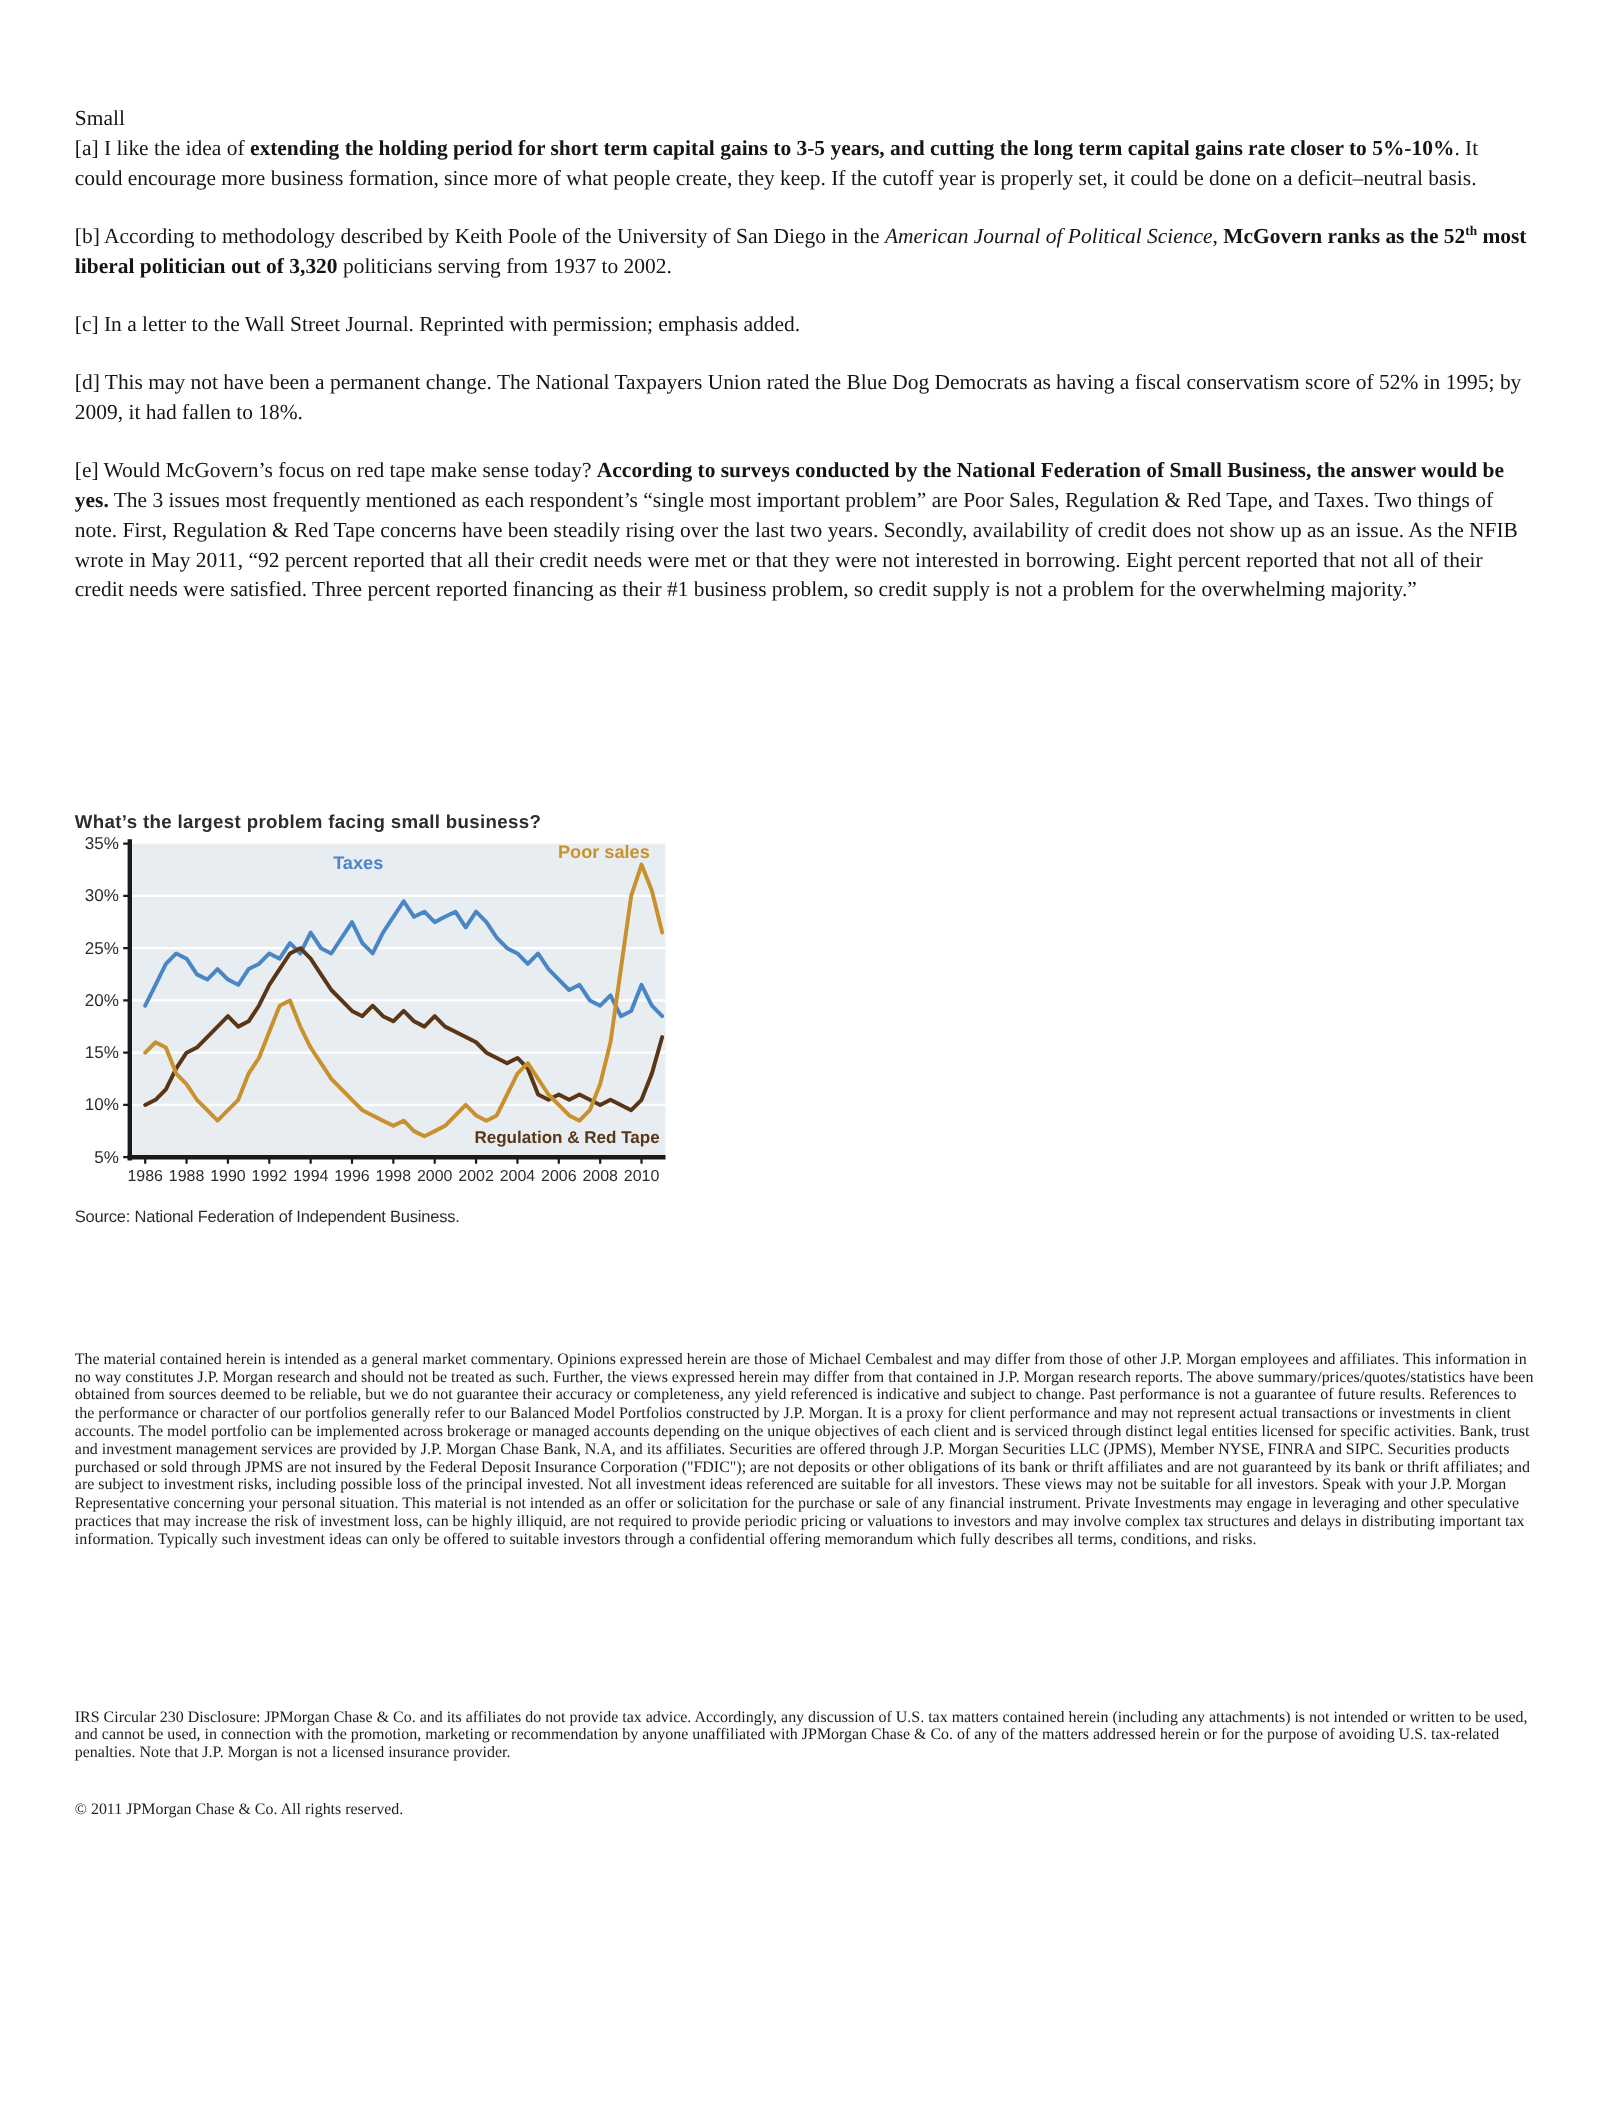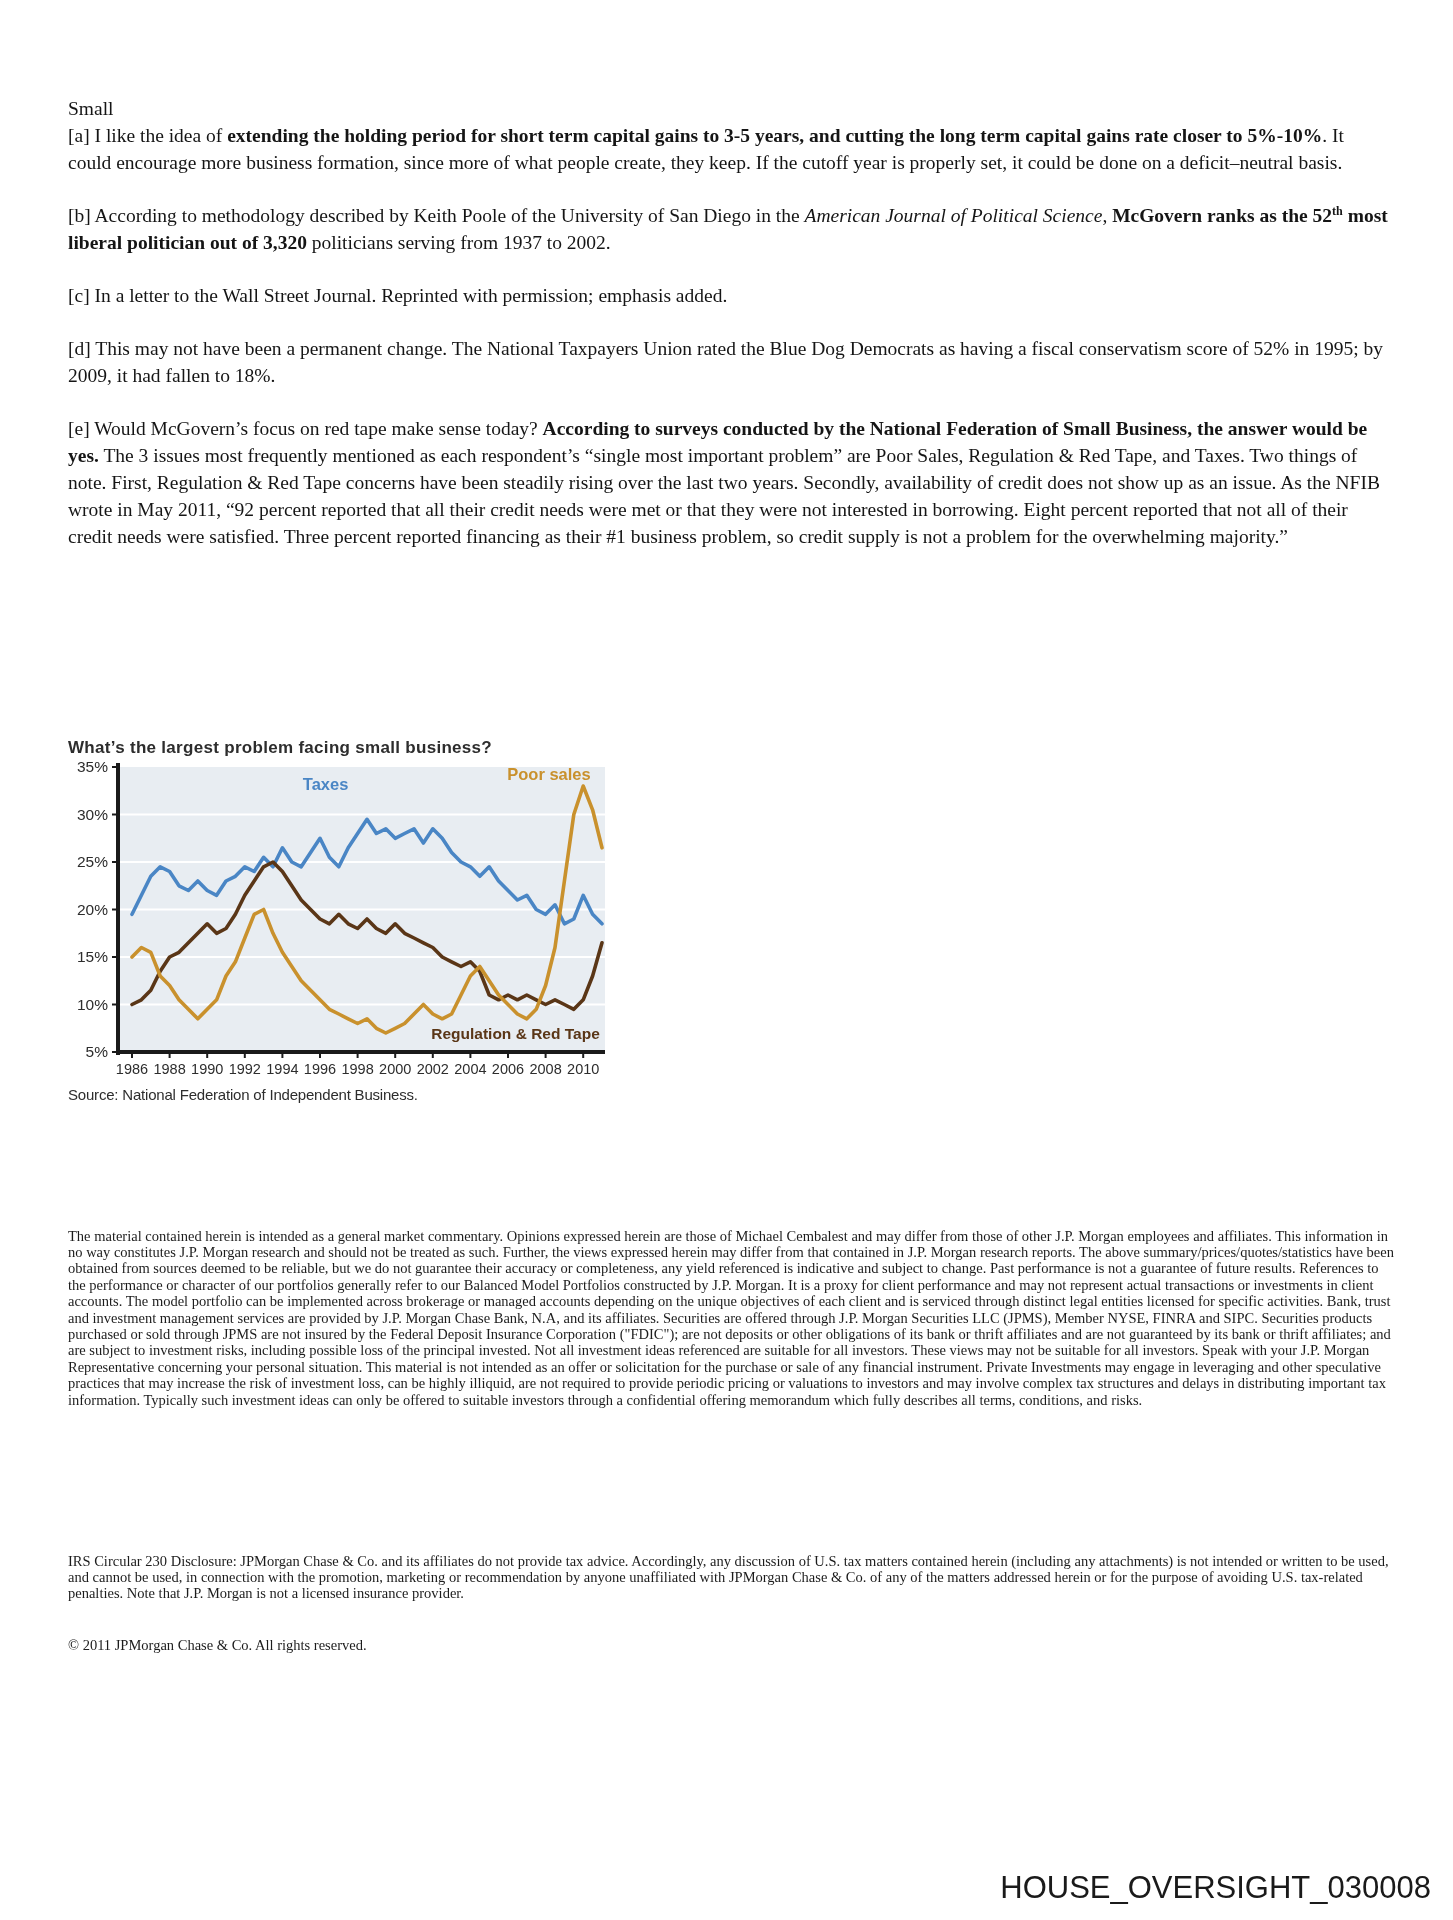--- a/index.html
+++ b/index.html
@@ -10,21 +10,21 @@
   .note{margin:0 0 26px 0;}
   .b{font-weight:bold;}
   .i{font-style:italic;}
   sup{font-size:0.62em;line-height:0;}
 
   .chart-block{position:absolute;left:68px;top:736px;width:600px;
                font-family:"Liberation Sans",sans-serif;}
   .chart-title{font-size:17px;font-weight:bold;color:#2d2d2d;letter-spacing:0.3px;line-height:23px;}
   .chart-subtitle{font-size:16px;color:#2d2d2d;line-height:19px;margin-bottom:2px;letter-spacing:-0.2px;}
   .chart-svg{display:block;}
-  .chart-source{font-size:15px;color:#2d2d2d;margin-top:1px;letter-spacing:-0.2px;}
+  .chart-source{font-size:15px;color:#2d2d2d;margin-top:13px;letter-spacing:-0.2px;}
 
   .note-f{position:absolute;left:68px;top:1158px;width:1322px;font-size:19.5px;line-height:27px;}
 
   .legal{position:absolute;left:68px;width:1330px;font-size:14.5px;
          line-height:16.4px;color:#1c1c1c;}
   .legal-main{top:1213px;}
   .legal-irs{top:1538px;}
   .legal-copy{top:1622px;}
 
   .footer-id{position:absolute;top:1870px;right:22px;font-family:"Liberation Sans",sans-serif;
@@ -105,15 +105,14 @@
         <text x="522.7200000000017" y="21.299999999999986" text-anchor="end" font-family="Liberation Sans, sans-serif" font-size="16.5" font-weight="bold" fill="#c9912d">Poor sales</text>
       </svg>
     <div class="chart-source">Source: National Federation of Independent Business.</div>
   </figure>
 
 
   <p class="legal legal-main">The material contained herein is intended as a general market commentary. Opinions expressed herein are those of Michael Cembalest and may differ from those of other J.P. Morgan employees and affiliates.  This information in no way constitutes J.P. Morgan research and should not be treated as such. Further, the views expressed herein may differ from that contained in J.P. Morgan research reports.  The above summary/prices/quotes/statistics have been obtained from sources deemed to be reliable, but we do not guarantee their accuracy or completeness, any yield referenced is indicative and subject to change. Past performance is not a guarantee of future results. References to the performance or character of our portfolios generally refer to our Balanced Model Portfolios constructed by J.P. Morgan.  It is a proxy for client performance and may not represent actual transactions or investments in client accounts. The model portfolio can be implemented across brokerage or managed accounts depending on the unique objectives of each client and is serviced through distinct legal entities licensed for specific activities.  Bank, trust and investment management services are provided by J.P. Morgan Chase Bank, N.A, and its affiliates.  Securities are offered through J.P. Morgan Securities LLC (JPMS), Member NYSE, FINRA and SIPC. Securities products purchased or sold through JPMS are not insured by the Federal Deposit Insurance Corporation ("FDIC"); are not deposits or other obligations of its bank or thrift affiliates and are not guaranteed by its bank or thrift affiliates; and are subject to investment risks, including possible loss of the principal invested. Not all investment ideas referenced are suitable for all investors. These views may not be suitable for all investors. Speak with your J.P. Morgan Representative concerning your personal situation.  This material is not intended as an offer or solicitation for the purchase or sale of any financial instrument. Private Investments may engage in leveraging and other speculative practices that may increase the risk of investment loss, can be highly illiquid, are not required to provide periodic pricing or valuations to investors and may involve complex tax structures and delays in distributing important tax information. Typically such investment ideas can only be offered to suitable investors through a confidential offering memorandum which fully describes all terms, conditions, and risks.</p>
   <p class="legal legal-irs">IRS Circular 230 Disclosure: JPMorgan Chase &amp; Co. and its affiliates do not provide tax advice.  Accordingly, any discussion of U.S. tax matters contained herein (including any attachments) is not intended or written to be used, and cannot be used, in connection with the promotion, marketing or recommendation by anyone unaffiliated with JPMorgan Chase &amp; Co. of any of the matters addressed herein or for the purpose of avoiding U.S. tax-related penalties.  Note that J.P. Morgan is not a licensed insurance provider.</p>
   <p class="legal legal-copy">© 2011 JPMorgan Chase &amp; Co. All rights reserved.</p>
 
-  <div class="footer-id">HOUSE_OVERSIGHT_030008</div>
 
 </div>
 
 </body></html>

